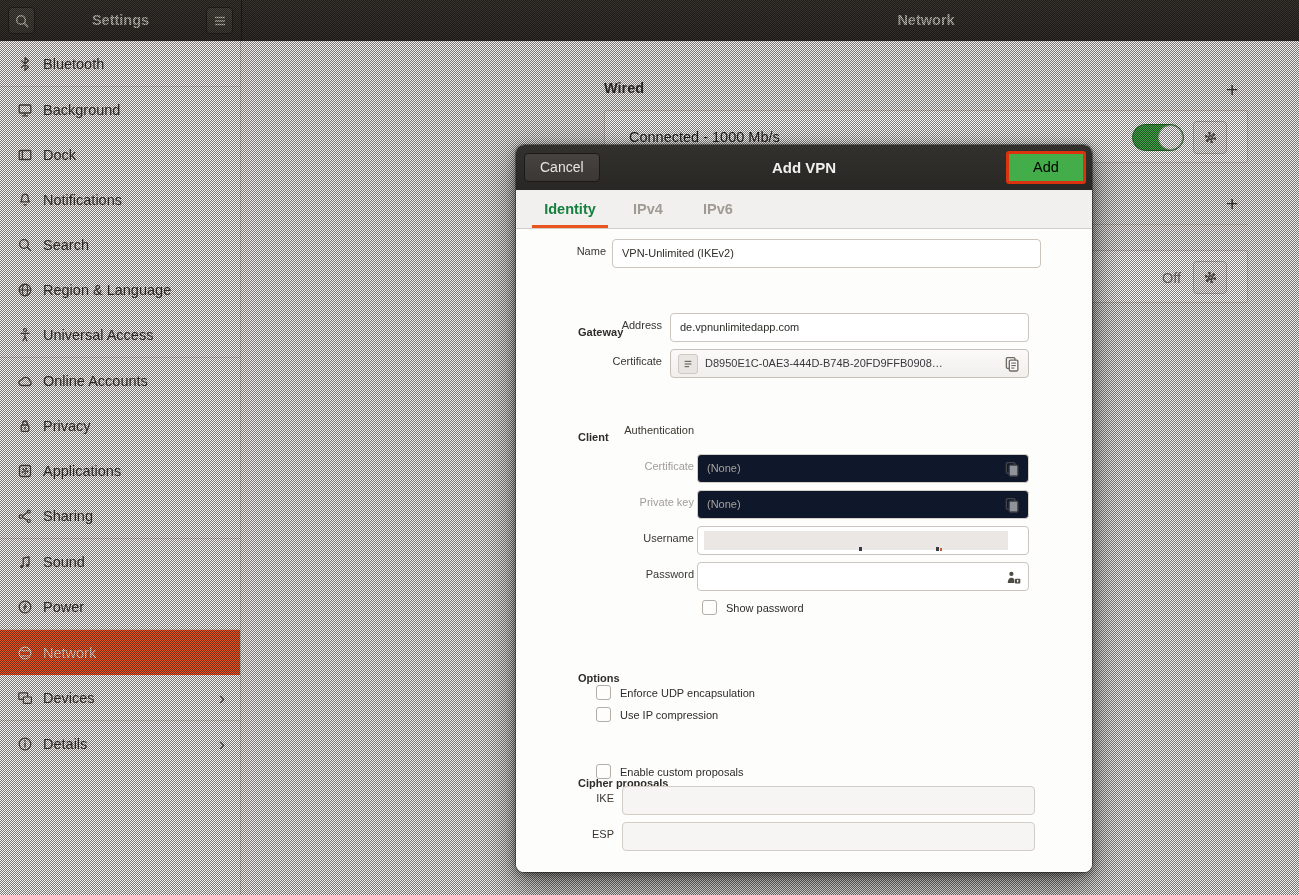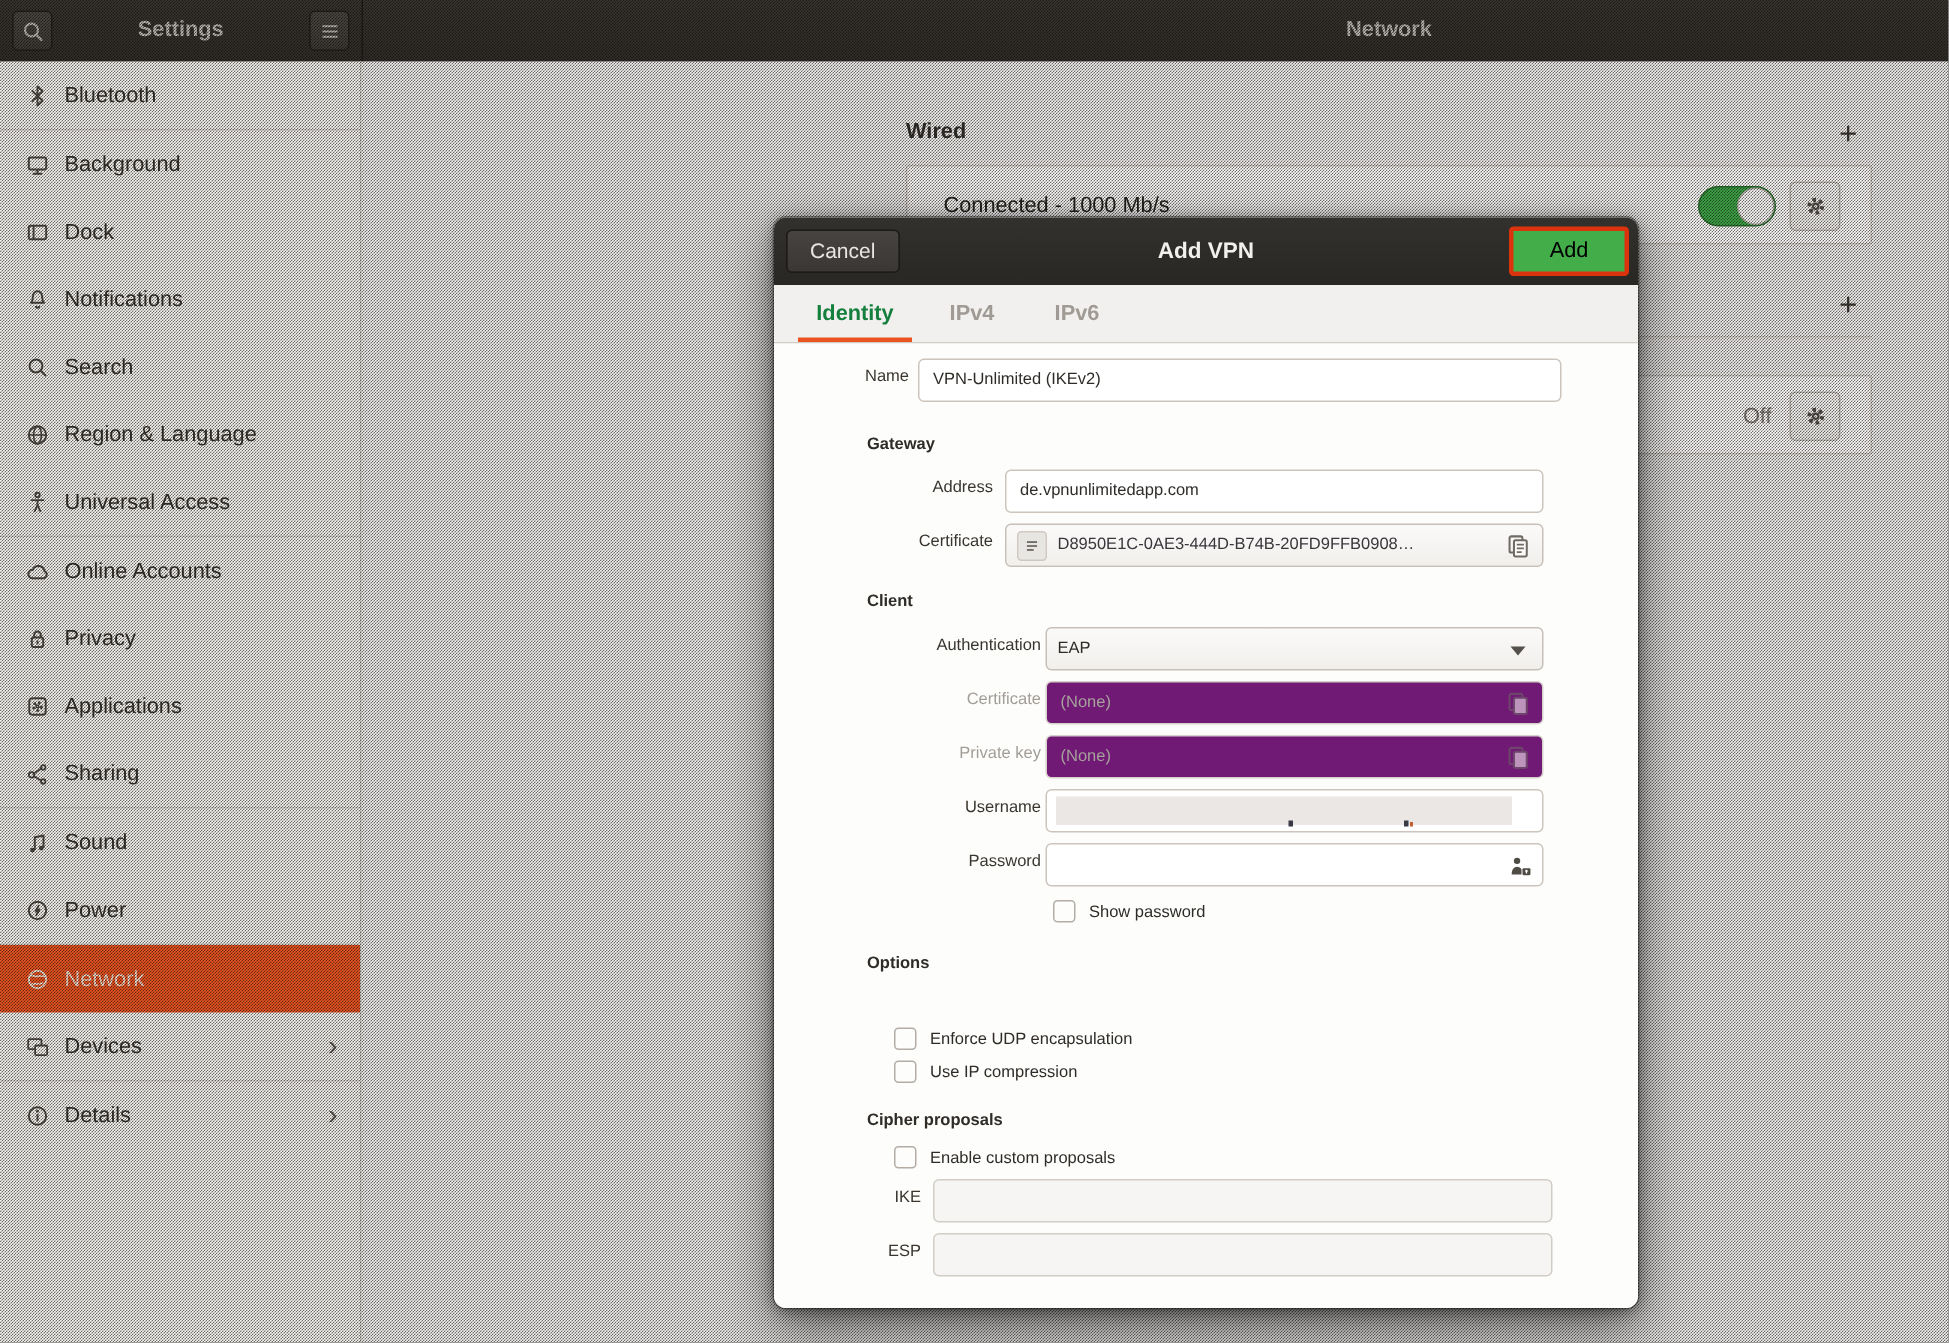--- a/index.html
+++ b/index.html
@@ -68,26 +68,26 @@
   .d-tab{position:relative;display:flex;align-items:center;justify-content:center;
          font-size:14.5px;font-weight:bold;color:#a09a94;}
   .d-tab.t1{margin-left:16px;width:76px;color:#15803d;}
   .d-tab.t1::after{content:"";position:absolute;left:0;right:0;bottom:0;height:3px;
                    background:var(--accent,#e95420);}
   .d-tab.t2,.d-tab.t3{width:60px;margin-left:10px;}
   .d-body{position:absolute;top:84px;left:0;right:0;bottom:0;border-radius:0 0 8px 8px;
           background:#fdfdfc;font-size:11px;color:#2f2c28;padding-left:39px;}
   .lab{position:absolute;text-align:right;color:#3a362f;}
   .lab.dis{color:#a29d97;}
-  .hdg{position:absolute;left:62px;font-weight:bold;color:#2f2c28;}
+  .hdg{position:absolute;left:62px;font-weight:bold;color:#2f2c28;margin-top:36px;}
   .tf{position:absolute;height:29px;background:#fff;border:1px solid #ccc5bd;border-radius:4px;
       box-sizing:border-box;padding:0 9px;line-height:27px;color:#2f2c28;}
   .tf.btnf{background:linear-gradient(#fbfaf9,#f1efec);border-color:#c6c0b8;display:flex;
            align-items:center;gap:7px;padding:0 7px;}
-  .tf.dis{background:#701a75;border-color:#d6d1cb;color:#a6a19b;}
+  .tf.dis{background:#0f172a;border-color:#d6d1cb;color:#a6a19b;}
   .tf.gray{background:#f6f5f3;border-color:#d2cdc6;}
   .docplate{width:20px;height:20px;border-radius:3px;background:#e8e6e3;border:1px solid #cfc9c2;
             box-sizing:border-box;display:flex;align-items:center;justify-content:center;color:#6f6a63;}
   .clip{position:absolute;right:7px;top:5px;color:#6f6a63;}
   .tf.dis .clip{opacity:.55;}
   .sel-arrow{position:absolute;right:11px;top:12px;width:0;height:0;
              border-left:5px solid transparent;border-right:5px solid transparent;
              border-top:6px solid #55504b;}
   .redact{position:absolute;left:6px;top:4px;height:19px;right:20px;background:#eae7e4;}
   .frag{position:absolute;background:#3a3a44;width:3px;height:4px;bottom:-1px;}
@@ -360,24 +360,20 @@
               <rect x="5.6" y="4.6" width="7.6" height="9.6" rx="1" fill="#fbfaf9" stroke="currentColor" stroke-width="1.2"></rect>
               <line x1="7.3" y1="7.2" x2="11.5" y2="7.2" stroke="currentColor" stroke-width="1"></line>
               <line x1="7.3" y1="9.4" x2="11.5" y2="9.4" stroke="currentColor" stroke-width="1"></line>
               <line x1="7.3" y1="11.6" x2="10.2" y2="11.6" stroke="currentColor" stroke-width="1"></line>
             </svg>
         </span>
       </div>
 
       <div class="hdg" style="top:166px">Client</div>
       <div class="lab" style="left:0;width:178px;top:195px">Authentication</div>
-      <div class="tf btnf" style="left:181px;top:189px;width:332px">
-        <span>EAP</span>
-        <span class="sel-arrow"></span>
-      </div>
 
       <div class="lab dis" style="left:0;width:178px;top:231px">Certificate</div>
       <div class="tf dis" style="left:181px;top:225px;width:332px">
         <span>(None)</span>
         <span class="clip">
           <svg width="18" height="18" viewBox="0 0 16 16">
               <rect x="3" y="2.3" width="7.6" height="9.6" rx="1" fill="none" stroke="currentColor" stroke-width="1.2"></rect>
               <rect x="5.6" y="4.6" width="7.6" height="9.6" rx="1" fill="#faf9f7" stroke="currentColor" stroke-width="1.2"></rect>
             </svg>
         </span>

